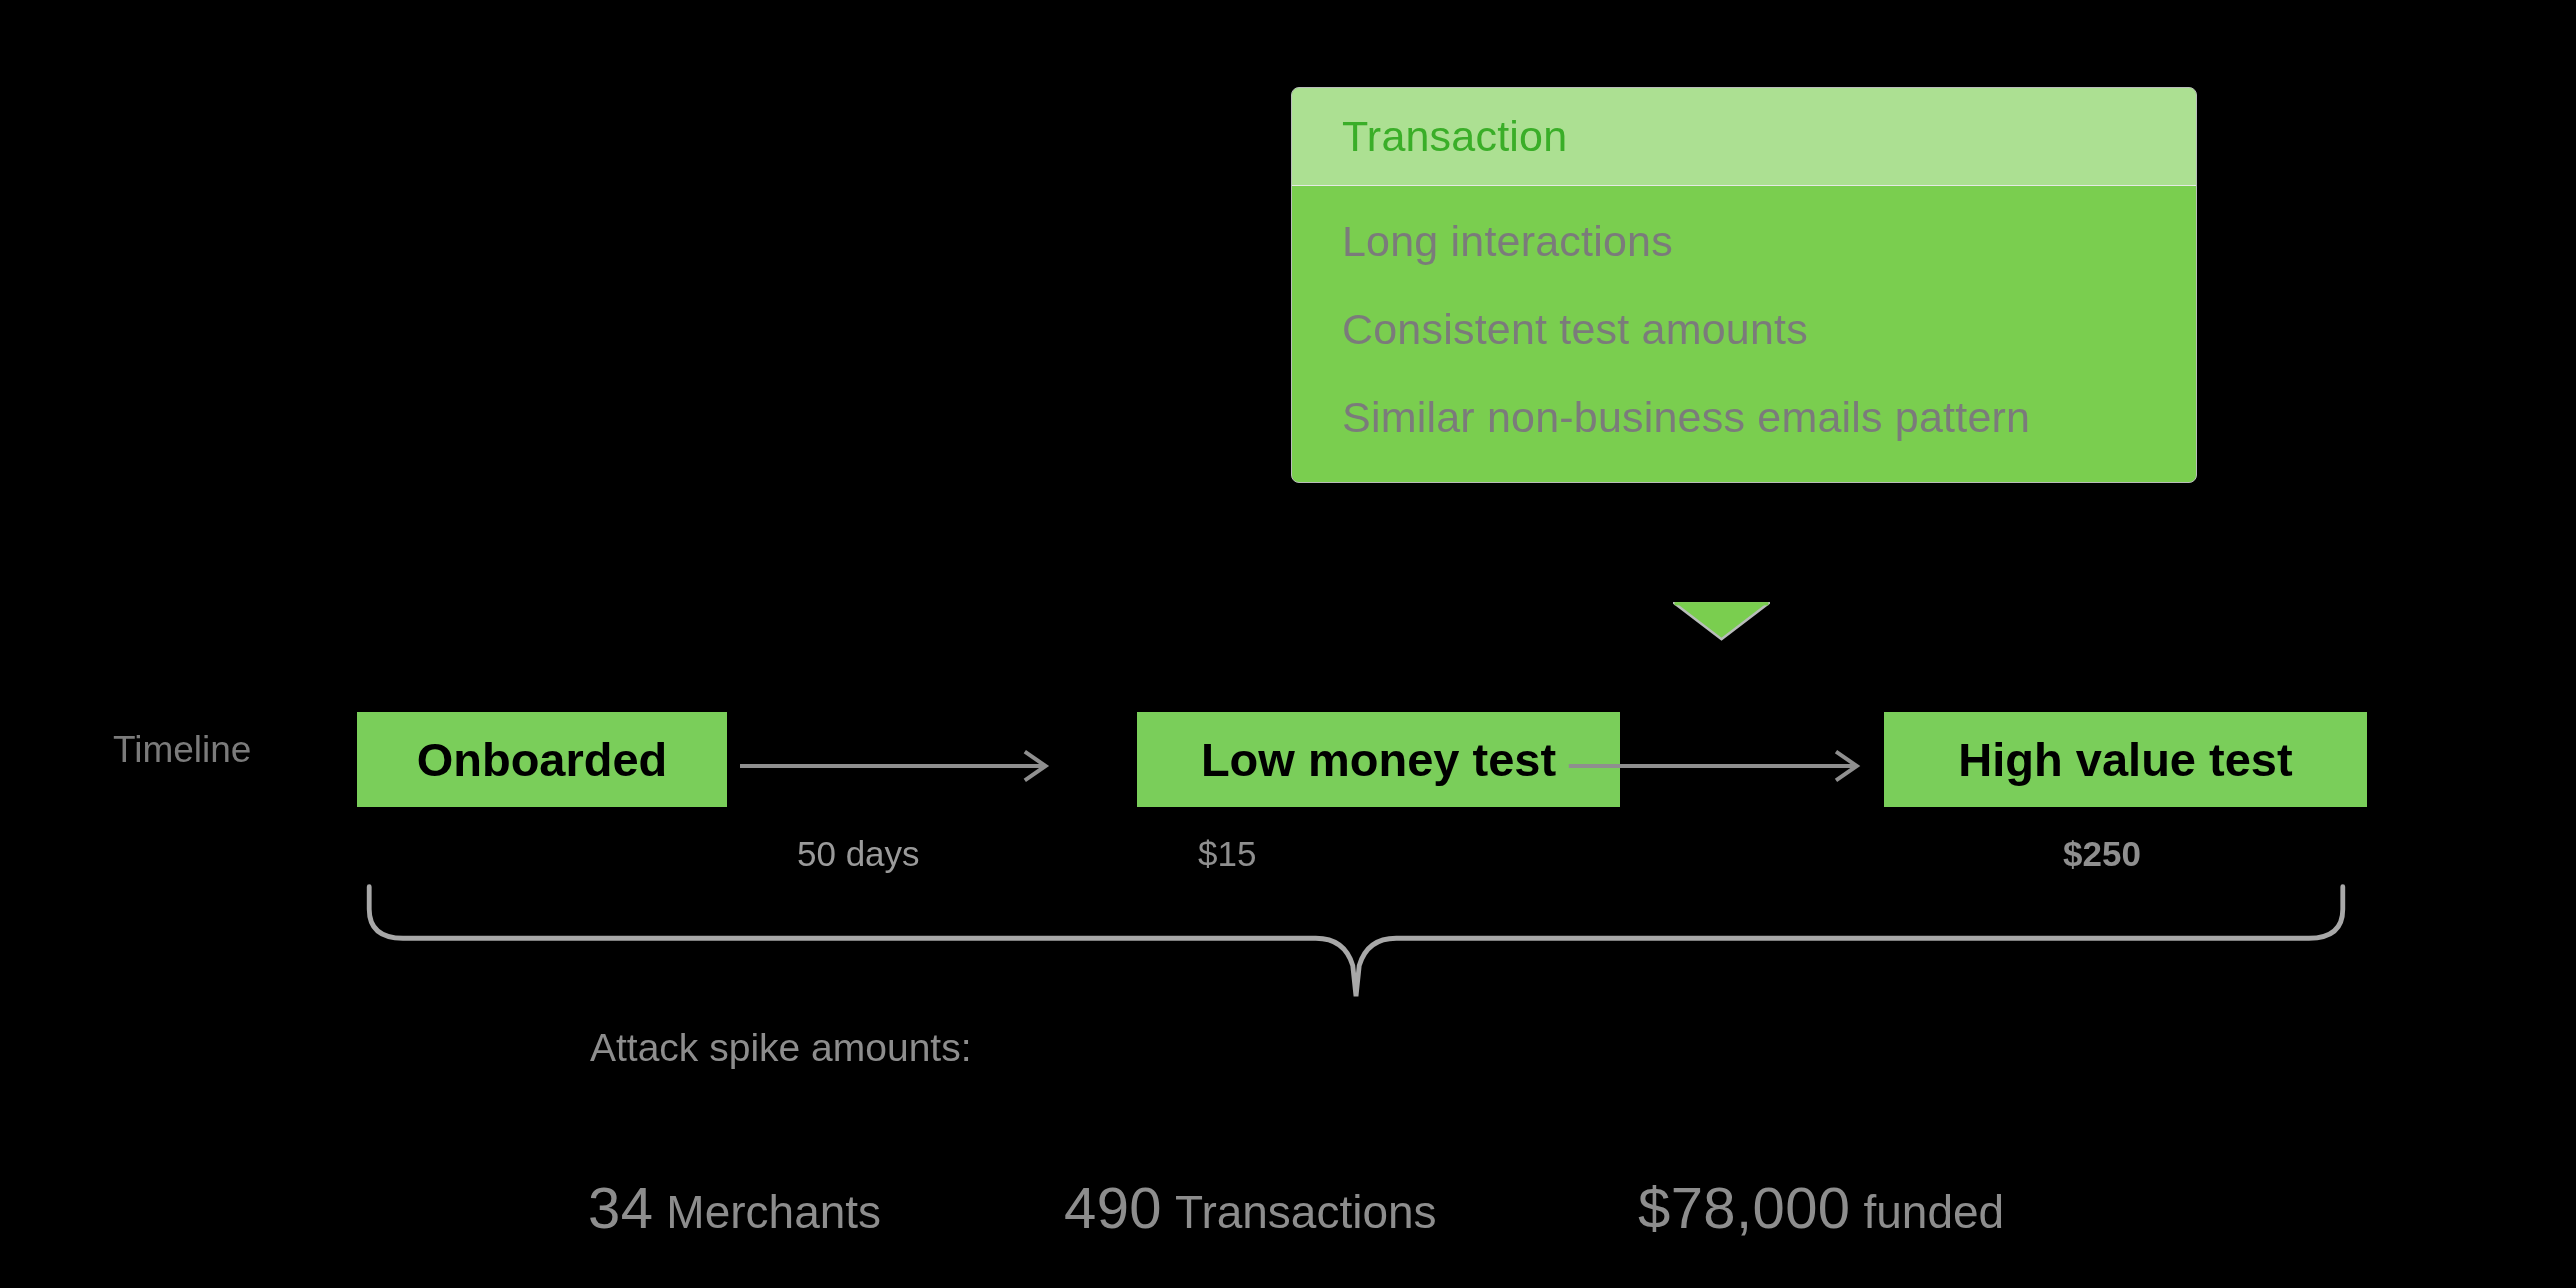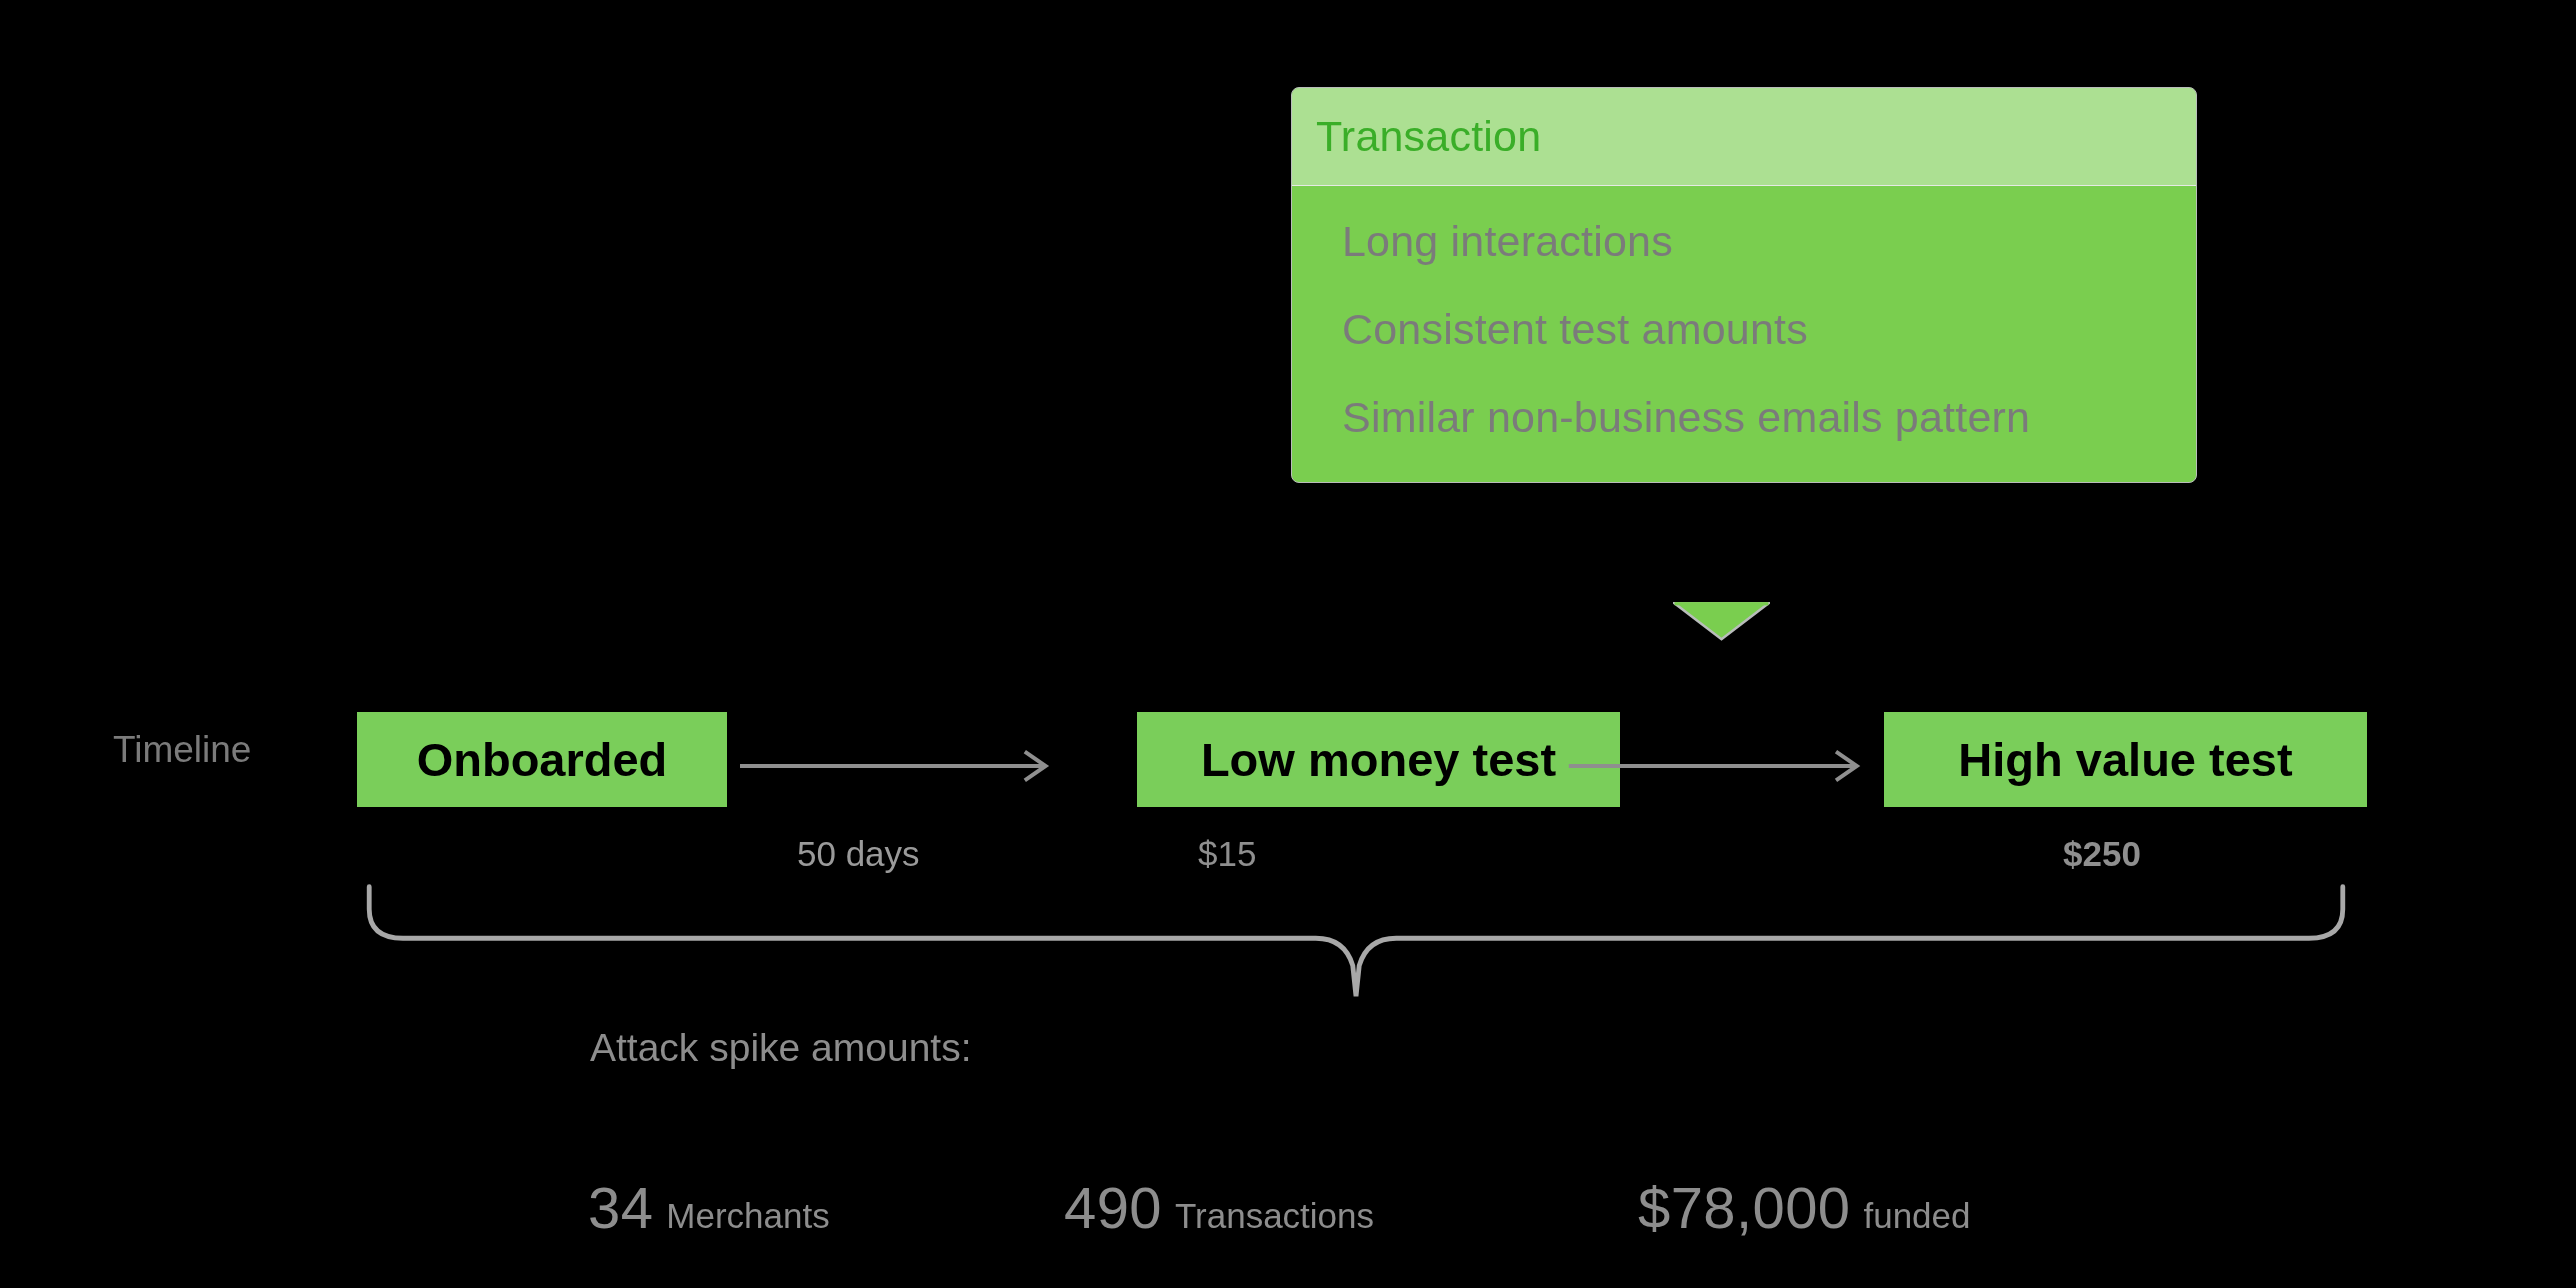--- a/index.html
+++ b/index.html
@@ -33,21 +33,21 @@
     background: #7ace4f;
     overflow: hidden;
   }
   .tooltip-header {
     height: 98px;
     box-sizing: border-box;
     background: rgba(255,255,255,0.38);
     border-bottom: 1.6px solid #e6e9e5;
     display: flex;
     align-items: center;
-    padding-left: 24px;
+    padding-left: 50px;
   }
   .tooltip-header-label {
     font-size: 43px;
     color: #3aae28;
     letter-spacing: 0.2px;
   }
   .tooltip-body {
     padding: 34px 0 43px 50px;
   }
   .tooltip-item {
@@ -130,21 +130,21 @@
   }
   #stat-0 { left: 588px; }
   #stat-1 { left: 1064px; }
   #stat-2 { left: 1638px; }
   .stat-value {
     font-size: 58px;
     color: #8d8d8d;
     letter-spacing: 0.4px;
   }
   .stat-unit {
-    font-size: 35px;
+    font-size: 46px;
     color: #8d8d8d;
     margin-left: 13px;
   }
 </style>
 </head>
 <body>
 
 <div id="stage">
 
   <div class="tooltip">

